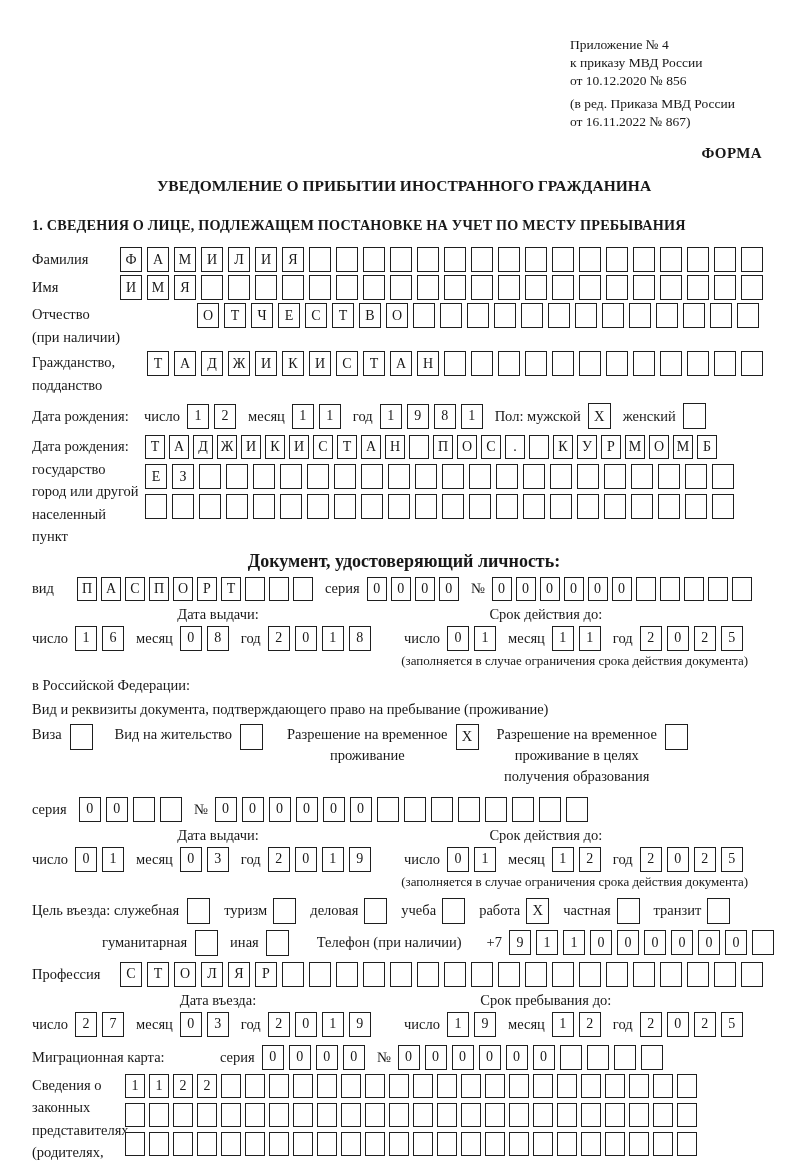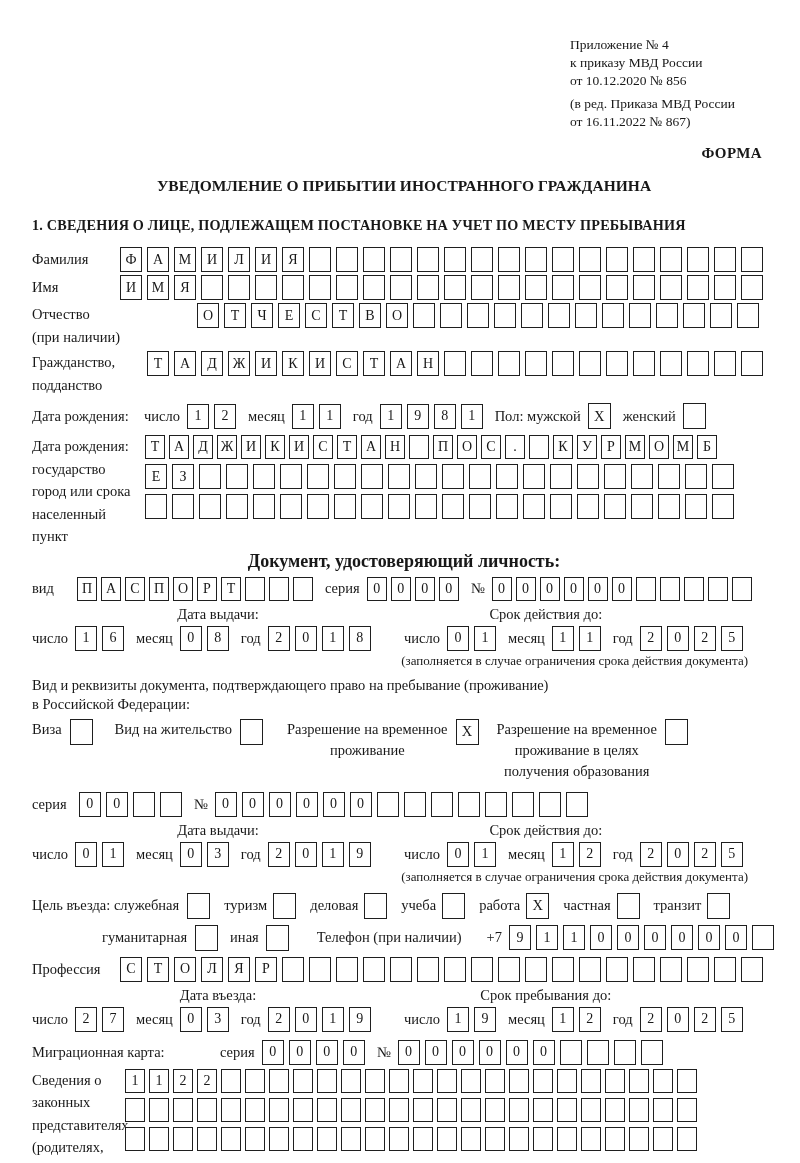--- a/index.html
+++ b/index.html
@@ -215,21 +215,21 @@
     <span class="dlbl">Пол: мужской</span>
     <span class="cb">X</span>
     <span class="dlbl">женский</span>
     <span class="cb"></span>
   </div>
 
   <div class="row tp" style="margin-top:6px">
     <span class="lbl w113 ml">
       <span>Дата рождения:</span><br>
       <span>государство</span><br>
-      <span>город или срока</span><br>
+      <span>город или другой</span><br>
       <span>населенный пункт</span>
     </span>
     <span class="stack">
       <span class="cells sm">
           <span class="cell">Т</span>
           <span class="cell">А</span>
           <span class="cell">Д</span>
           <span class="cell">Ж</span>
           <span class="cell">И</span>
           <span class="cell">К</span>
@@ -383,22 +383,22 @@
             <span class="cell">2</span>
             <span class="cell">0</span>
             <span class="cell">2</span>
             <span class="cell">5</span>
           </span>
       </div>
     </div>
   </div>
   <div class="dnote">(заполняется в случае ограничения срока действия документа)</div>
 
+  <div class="plain" style="margin-top:2px">в Российской Федерации:</div>
   <div class="plain">Вид и реквизиты документа, подтверждающего право на пребывание (проживание)</div>
-  <div class="plain" style="margin-top:2px">в Российской Федерации:</div>
 
   <div class="permits">
     <span class="pt">
       <span class="ptl">Виза</span>
       <span class="cb"></span>
     </span>
     <span class="pt" style="margin-left:22px">
       <span class="ptl">Вид на жительство</span>
       <span class="cb"></span>
     </span>

